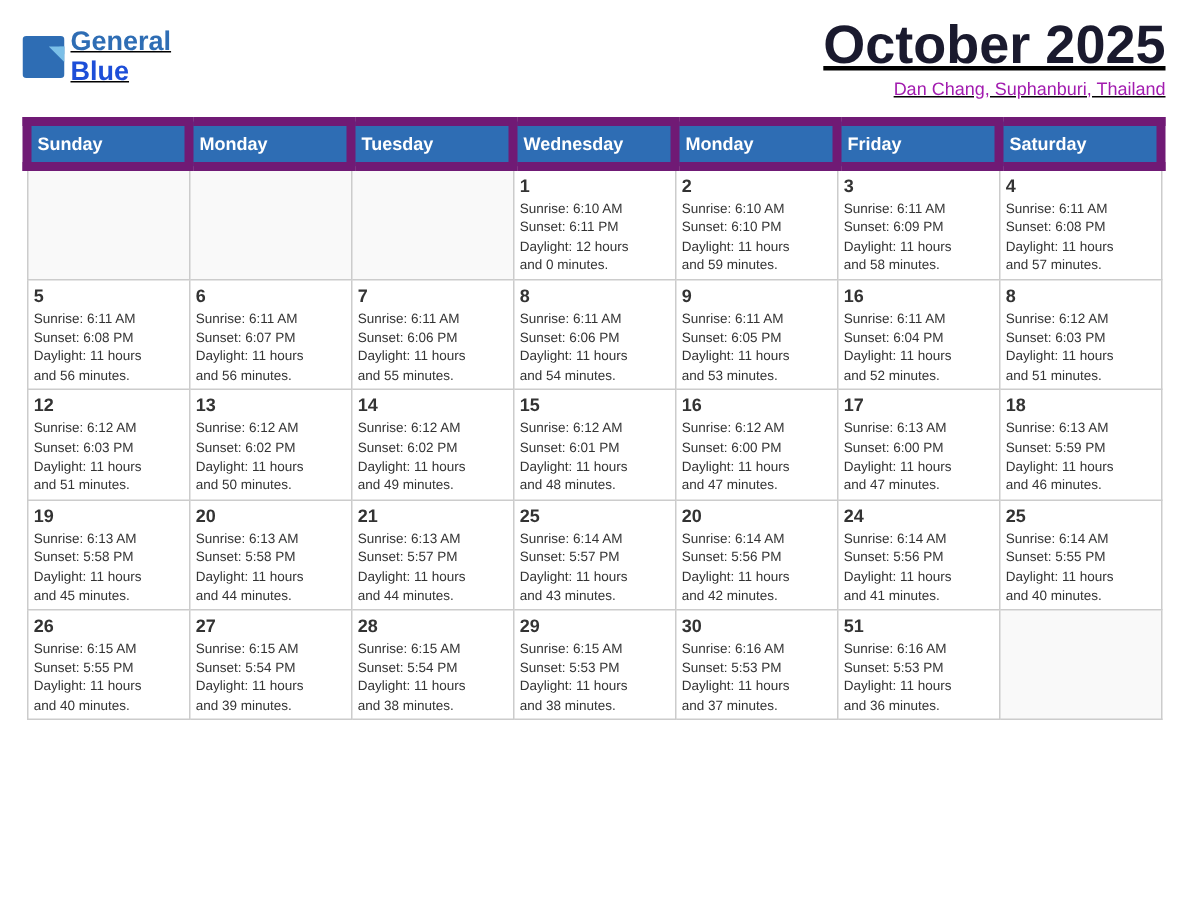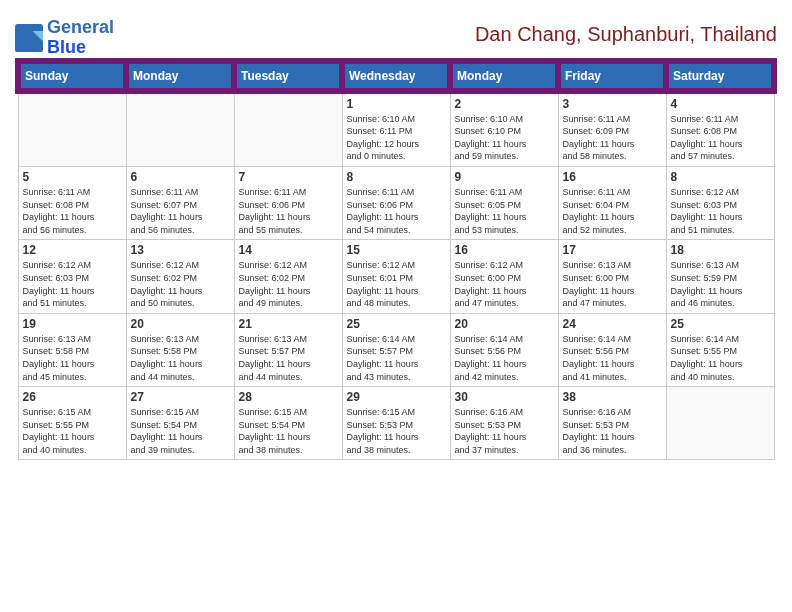--- a/index.html
+++ b/index.html
@@ -5,23 +5,24 @@
     * { box-sizing: border-box; margin: 0; padding: 0; }
     body {
       font-family: Arial, sans-serif;
       background: #fff;
       width: 792px;
       min-height: 612px;
       padding: 10px 15px;
     }
     .header-area {
       display: flex;
-      align-items: center;
+      align-items: flex-start;
       justify-content: space-between;
-      margin-bottom: 0;
+      margin-bottom: 12px;
+      text-decoration: underline;
     }
     .logo {
       display: flex;
       align-items: center;
       margin-top: 8px;
     }
     .logo-text {
       font-size: 18px;
       font-weight: bold;
       color: #1a1a2e;
@@ -38,22 +39,22 @@
     .title-area {
       text-align: right;
     }
     .month-title {
       font-size: 36px;
       font-weight: bold;
       color: #1a1a2e;
       line-height: 1.1;
     }
     .location-title {
-      font-size: 20px;
-      color: #7f1d1d;
+      font-size: 12px;
+      color: #a21caf;
       margin-top: 2px;
     }
     .calendar {
       width: 100%;
       border-collapse: collapse;
       border: 1px solid #ccc;
     }
     .calendar th {
       background-color: #2e6db4;
       color: white;
@@ -97,20 +98,21 @@
       <rect x="0" y="0" width="32" height="32" rx="3" fill="#2e6db4"></rect>
       <polygon points="28,8 32,14 32,8" fill="#4a9fd4"></polygon>
       <polygon points="20,8 32,20 32,8" fill="#7bbfe8"></polygon>
     </svg>
     <div class="logo-text">
       <span>General</span><br>
       <span style="color:#1d4ed8">Blue</span>
     </div>
   </div>
   <div class="title-area">
+    <div class="month-title">October 2025</div>
     <div class="location-title">Dan Chang, Suphanburi, Thailand</div>
   </div>
 </div>
 
 <table class="calendar">
   <thead>
     <tr>
       <th>Sunday</th>
       <th>Monday</th>
       <th>Tuesday</th>
@@ -337,21 +339,21 @@
 and 38 minutes.</div>
         </td>
         <td>
           <div class="day-number">30</div>
           <div class="day-info" style="white-space: pre-line;">Sunrise: 6:16 AM
 Sunset: 5:53 PM
 Daylight: 11 hours
 and 37 minutes.</div>
         </td>
         <td>
-          <div class="day-number">38</div>
+          <div class="day-number">51</div>
           <div class="day-info" style="white-space: pre-line;">Sunrise: 6:16 AM
 Sunset: 5:53 PM
 Daylight: 11 hours
 and 36 minutes.</div>
         </td>
         <td class="empty"></td>
       </tr>
     </tbody>
 </table>
 

